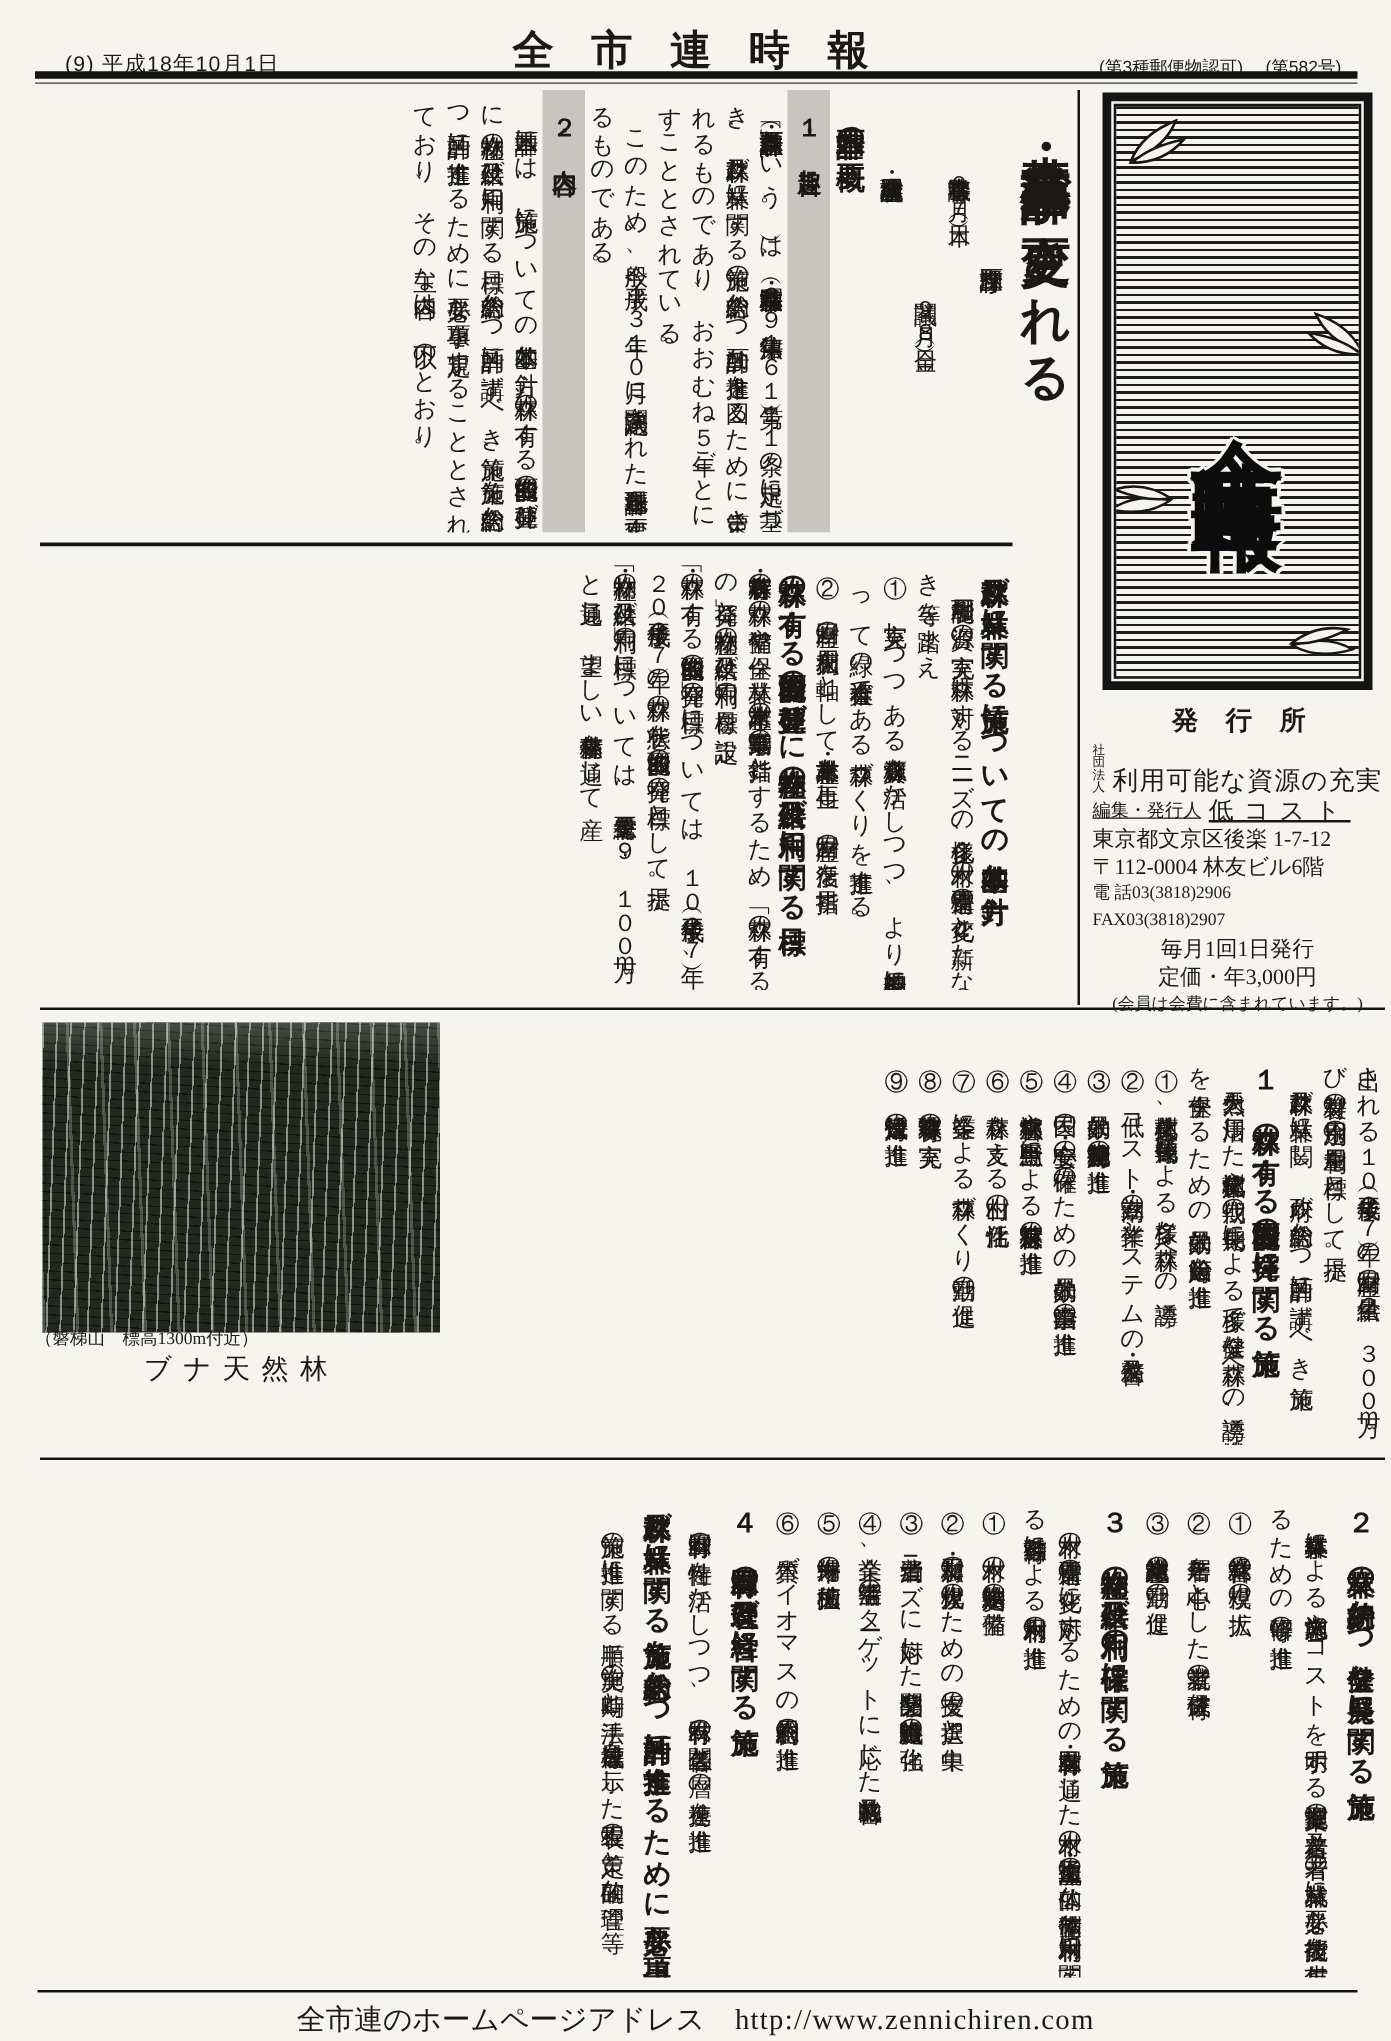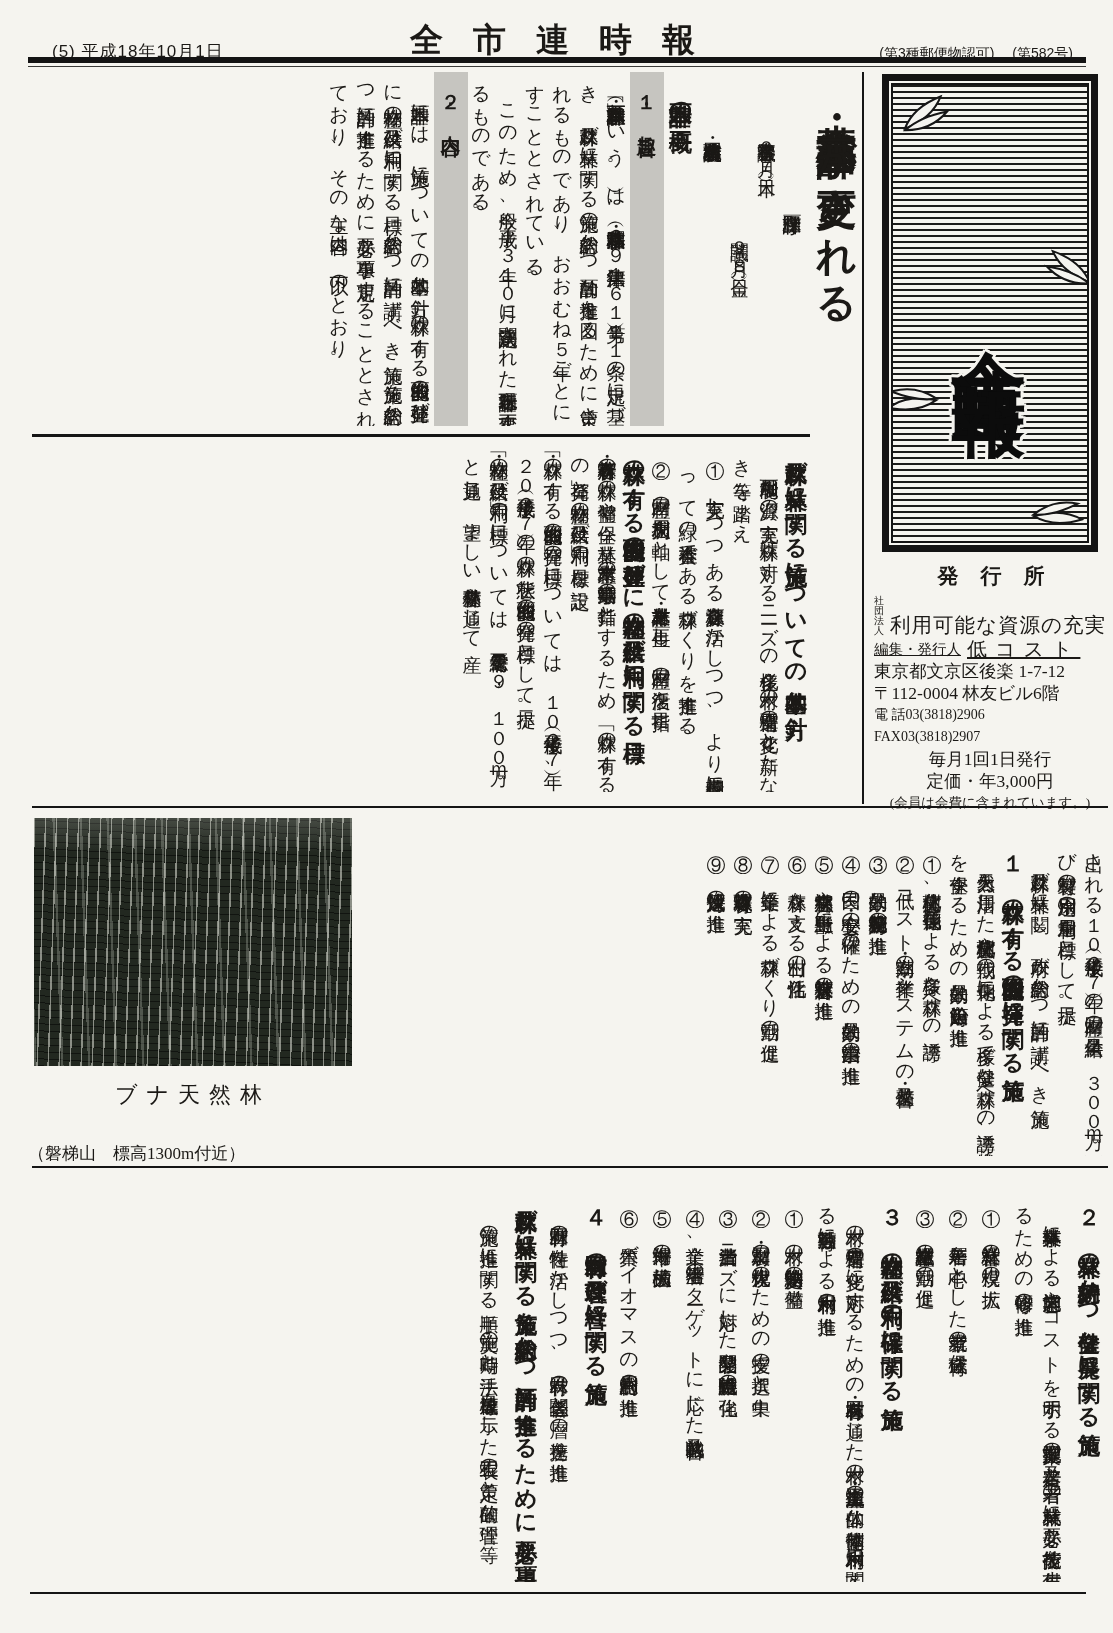--- a/index.html
+++ b/index.html
@@ -85,41 +85,41 @@
   #rule-b { position:absolute; left:32px; top:806px; width:1076px; height:2px; background:#151515; }
   #photo { position:absolute; left:34px; top:818px; width:318px; height:248px;
     background:
       linear-gradient(180deg, rgba(235,235,228,0.18), rgba(0,0,0,0) 14%),
       repeating-linear-gradient(92deg, rgba(226,228,218,0.55) 0 1.5px, rgba(0,0,0,0) 1.5px 11px),
       repeating-linear-gradient(88deg, rgba(205,210,198,0.28) 0 2.5px, rgba(0,0,0,0) 2.5px 27px),
       repeating-linear-gradient(3deg, rgba(0,0,0,0.5) 0 1px, rgba(0,0,0,0) 1px 7px),
       #222820; }
   #photo-cap    { position:absolute; left:34px; top:1080px; width:318px; text-align:center;
                   font-size:22px; letter-spacing:9px; }
-  #photo-subcap { position:absolute; left:28px; top:1142px; width:336px; text-align:left; font-size:17px; }
+  #photo-subcap { position:absolute; left:28px; top:1062px; width:336px; text-align:left; font-size:14px; }
   #band3-text { left:356px; top:822px; width:752px; height:334px; padding-top:18px; }
 
   
   #rule-c { position:absolute; left:32px; top:1166px; width:1076px; height:2px; background:#151515; }
   #band4 { left:32px; top:1180px; width:1076px; height:402px; padding-top:14px; line-height:28px; }
   #band4 .h-sans { margin-block-start:5px; margin-block-end:9px; }
   #band4 .body   { margin-block-end:5px; }
 
   
   #rule-d { position:absolute; left:30px; top:1592px; width:1056px; height:2px; background:#151515; }
   #footer { position:absolute; top:1600px; left:0; width:1113px; text-align:center; font-size:23px; }
   #footer .url { margin-left:18px; letter-spacing:1px; }
 </style>
 </head>
 <body>
 
 <div class="page">
 
   <div class="hdr-row">
-    <span class="hdr-left">(5) 平成18年10月1日</span>
+    <span class="hdr-left">(9) 平成18年10月1日</span>
     <span class="hdr-title">全市連時報</span>
     <span class="hdr-right">
       <span>(第3種郵便物認可)</span>
       <span>(第582号)</span>
     </span>
   </div>
   <div class="hdr-rule"></div>
   <div class="hdr-rule-thin"></div>
 
   <div id="headline-strip">森林・林業基本計画が変更される</div>
@@ -248,14 +248,18 @@
     <p class="body hang1">④　企業、生活者等のターゲットに応じた戦略的普及</p>
     <p class="body hang1">⑤　海外市場の積極的拡大</p>
     <p class="body hang1">⑥　木質バイオマスの総合的利用の推進</p>
     <h3 class="h-sans hang1">４　国有林野の管理及び経営に関する施策</h3>
     <p class="body indent1">国有林野の特性を活かしつつ、民有林の関係者と一層の連携を推進。</p>
     <h3 class="h-sans">森林及び林業に関する施策を総合的かつ計画的に推進するために必要な事項</h3>
     <p class="body indent1">施策の推進に関する手順、実施の時期と手法、達成目標等を示した工程表の策定と的確な管理　等</p>
   </section>
 
   <div id="rule-d"></div>
+  <div id="footer">
+    <span>全市連のホームページアドレス</span>
+    <span class="url">http://www.zennichiren.com</span>
+  </div>
 
 </div>
 
 </body></html>

